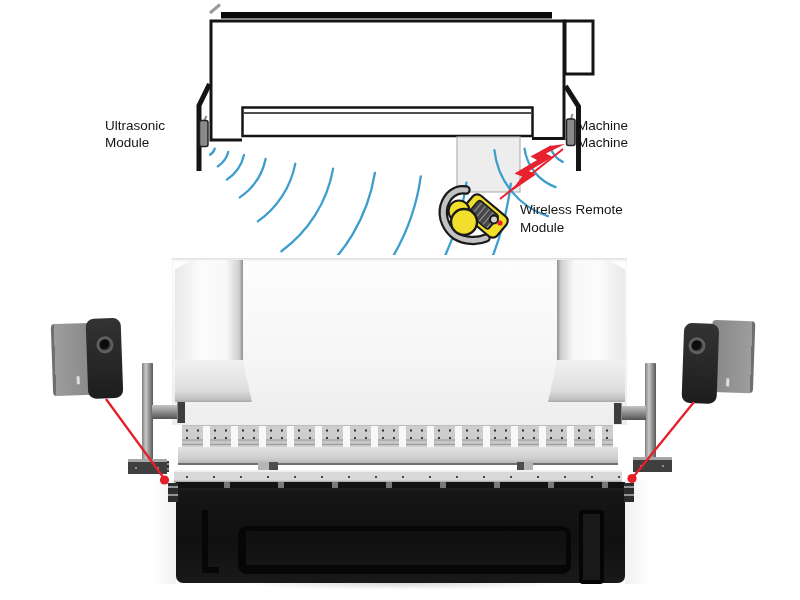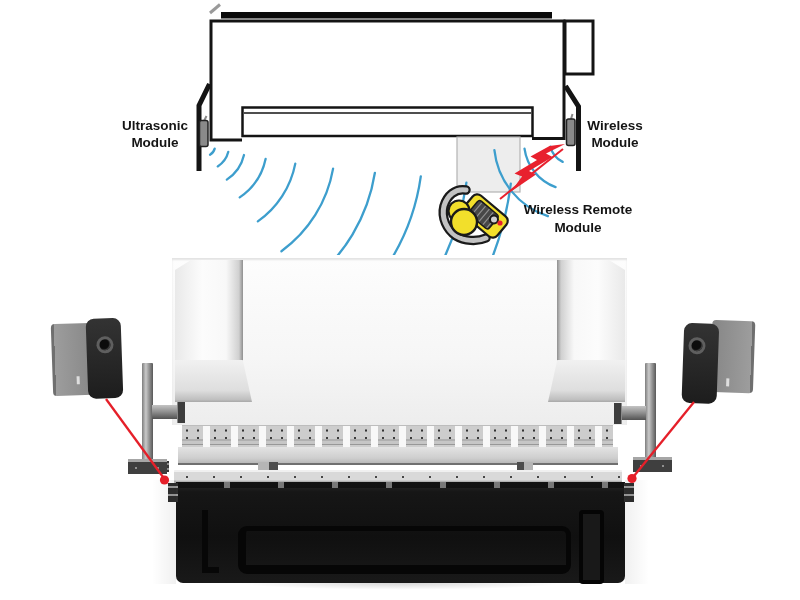--- a/index.html
+++ b/index.html
@@ -1,21 +1,21 @@
 <!DOCTYPE html>
 <html><head>
 <meta charset="utf-8">
 <style>
   html,body{margin:0;padding:0;background:#fff;}
   .canvas{position:relative;width:800px;height:600px;background:#fff;overflow:hidden;
           font-family:"Liberation Sans","DejaVu Sans",sans-serif;}
   .abs{position:absolute;}
   
-  .dlabel{position:absolute;font-weight:bold;font-size:13.5px;line-height:17px;
-          color:#141414;text-align:center;letter-spacing:0px;}
+  .dlabel{position:absolute;font-weight:normal;font-size:13.5px;line-height:17px;
+          color:#141414;letter-spacing:0px;}
   
   .face{left:172px;top:258px;width:455px;height:167px;
         background:linear-gradient(180deg,#fdfdfd 0%,#f6f6f6 60%,#ededed 100%);
         box-shadow:inset 0 2px 2px #e3e3e3;}
   .col-left{left:175px;top:260px;width:68px;height:142px;
         background:linear-gradient(90deg,#e9e9e9,#fcfcfc 40%,#f8f8f8 75%,#d0d0d0 94%,#8f8f8f);
         clip-path:polygon(0 10px,16px 0,100% 0,100% 100%,0 100%);}
   .col-right{left:557px;top:260px;width:68px;height:142px;
         background:linear-gradient(270deg,#e9e9e9,#fcfcfc 40%,#f8f8f8 75%,#d0d0d0 94%,#8f8f8f);
         clip-path:polygon(0 0,calc(100% - 16px) 0,100% 10px,100% 100%,0 100%);}
@@ -135,21 +135,21 @@
         <path d="M474,208 V224 M479,208 V224 M484,208 V224 M489,208 V224 M494,208 V224" stroke="#8e8e8e" stroke-width="1.2"></path>
       </g>
       <circle cx="459" cy="211" r="10.5" fill="#f2df2b" stroke="#1a1a1a" stroke-width="2.2"></circle>
       <circle cx="464" cy="222" r="13" fill="#f2df2b" stroke="#1a1a1a" stroke-width="2.4"></circle>
       <circle cx="494" cy="219.5" r="4" fill="#cfcfcf" stroke="#1a1a1a" stroke-width="2"></circle>
       <circle cx="500" cy="223" r="2.6" fill="#e8212e"></circle>
     </g>
   </svg>
 
   <div class="dlabel" style="left:105px;top:117px;width:100px;">Ultrasonic Module</div>
-  <div class="dlabel" style="left:577px;top:117px;width:76px;">Wireless Module</div>
+  <div class="dlabel" style="left:577px;top:117px;width:76px;">Machine Machine</div>
   <div class="dlabel" style="left:520px;top:201px;width:116px;line-height:18px;">Wireless Remote Module</div>
 
   <div>
 
     <div class="abs face"></div>
     <div class="abs col-left"></div>
     <div class="abs col-right"></div>
     <div class="abs foot-left"></div>
     <div class="abs foot-right"></div>
 

